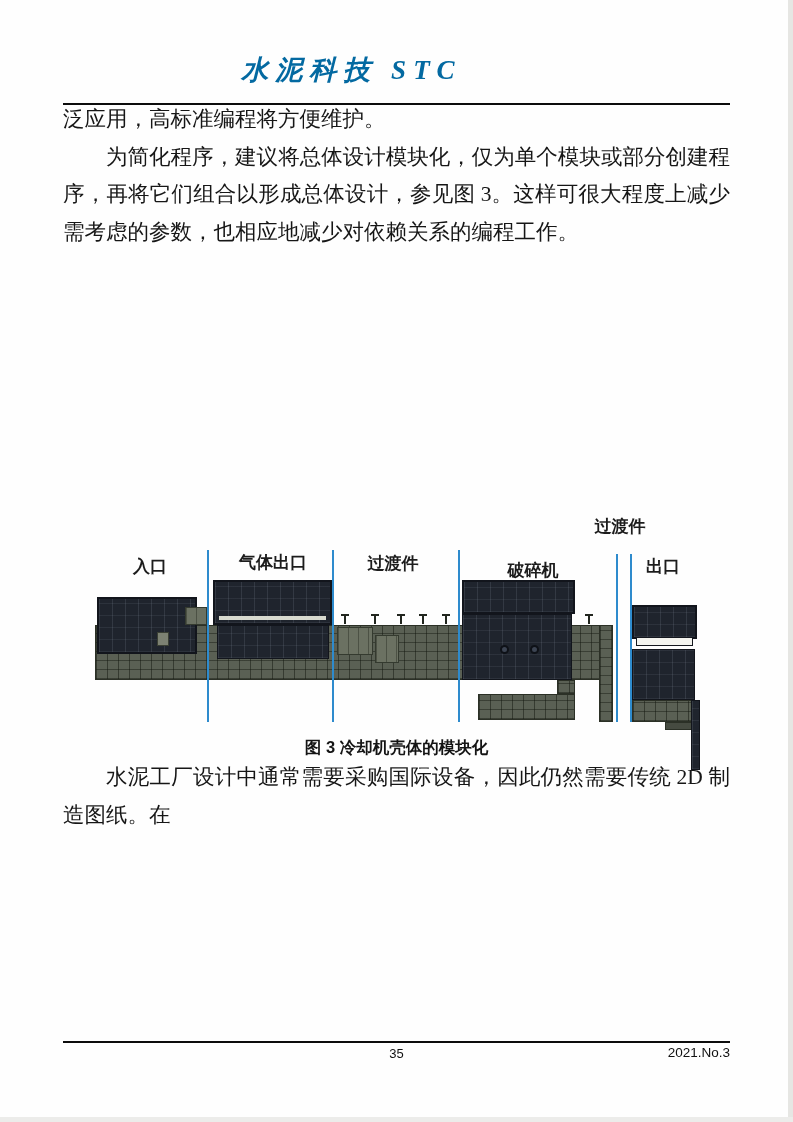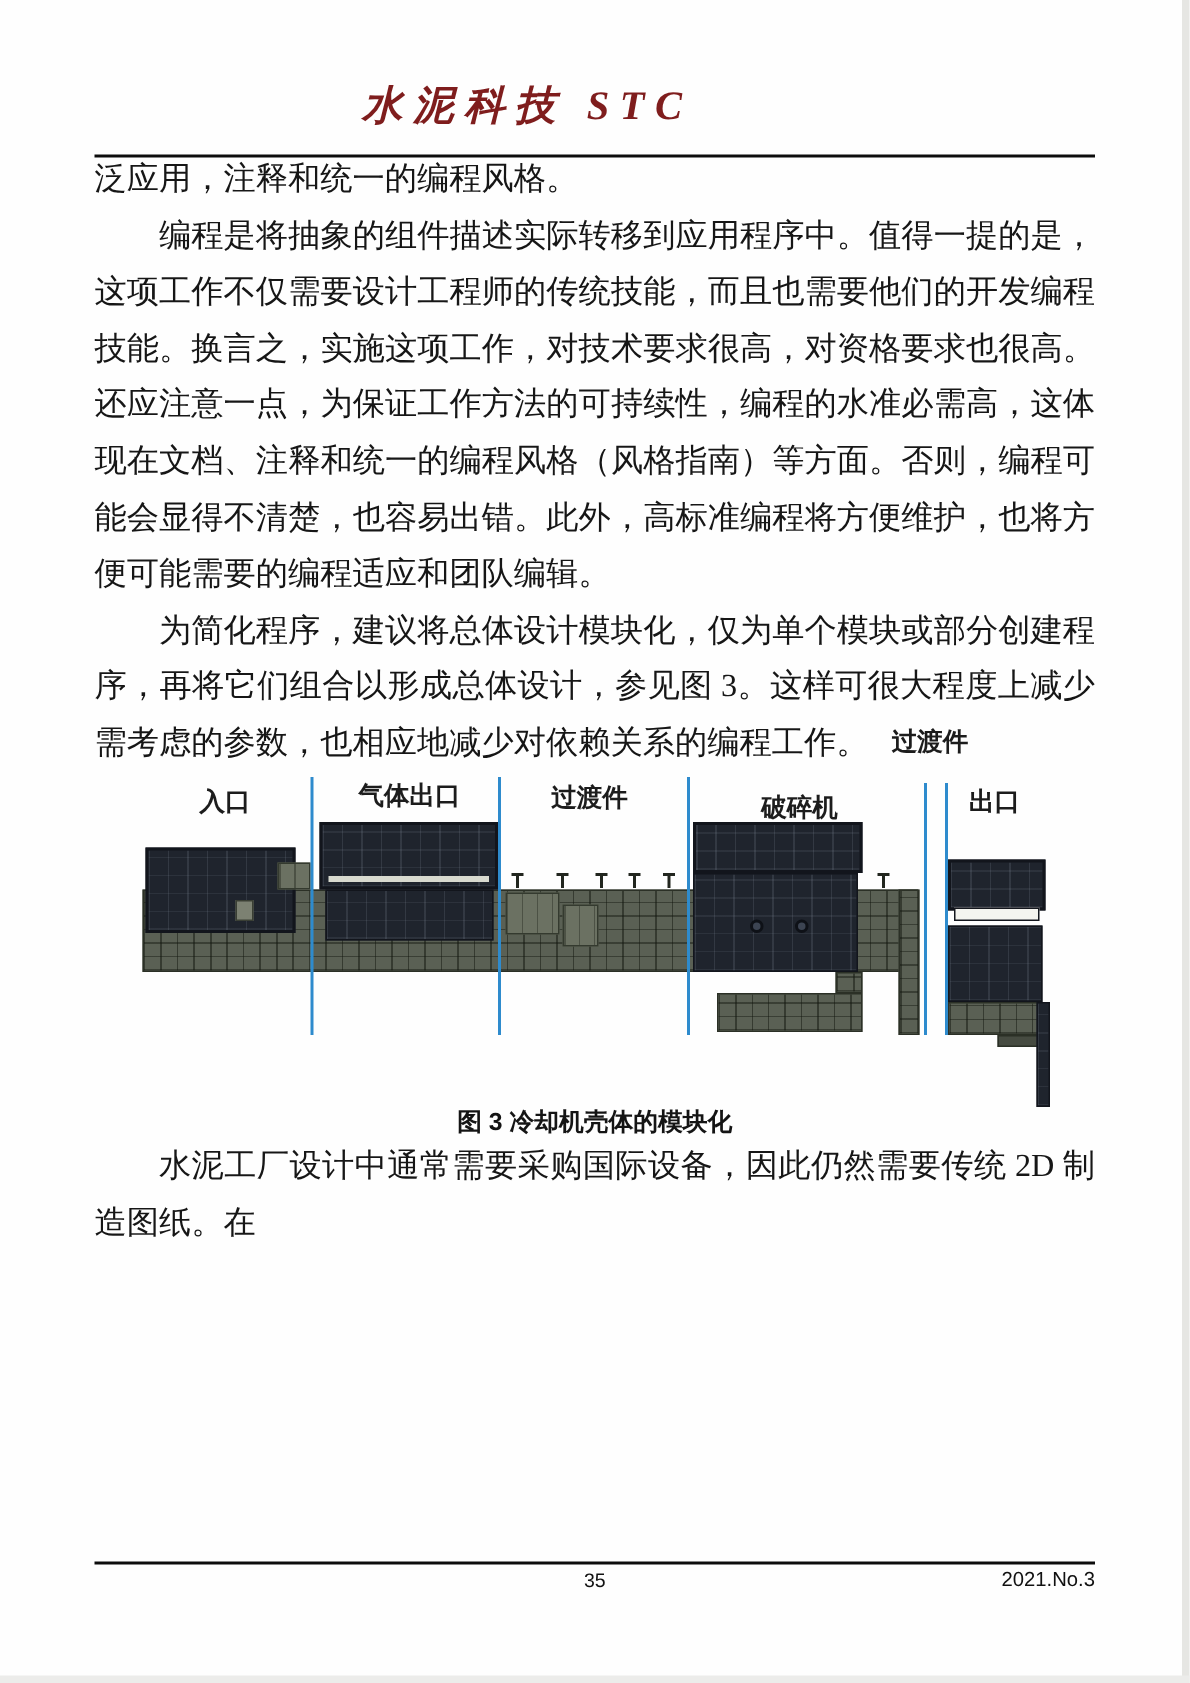--- a/index.html
+++ b/index.html
@@ -8,34 +8,34 @@
     font-family:"Liberation Serif","DejaVu Serif",serif;color:#161616;
     overflow:hidden;
   }
   
   .scan-edge-right{position:absolute;right:0;top:0;width:5px;height:1122px;background:#e6e6e3;}
   .scan-edge-bottom{position:absolute;left:0;bottom:0;width:793px;height:5px;background:#ececea;}
 
   
   .journal-title{
     position:absolute;top:52px;left:0;width:703px;text-align:center;
-    font-size:27px;font-style:italic;font-weight:600;letter-spacing:7px;color:#7f1d1d;
+    font-size:27px;font-style:italic;font-weight:600;letter-spacing:7px;color:#0369a1;
   }
   .header-rule{position:absolute;top:103px;left:63px;width:667px;height:2px;background:#0c0c0c;}
 
   
   .text-block{position:absolute;left:63px;width:667px;font-size:21.5px;line-height:37.6px;text-align:justify;}
   .text-block p{margin:0;}
   .text-block p.indent{text-indent:2em;}
   #text-top{top:101px;}
   #text-bottom{top:759px;}
 
   
   .figure-area{position:absolute;left:85px;top:475px;width:625px;height:265px;}
-  .figure-area *{position:absolute;box-sizing:border-box;}
+  .figure-area *{position:absolute;box-sizing:border-box;margin-top:32px;}
   .fig-label{
     font-family:"Liberation Sans","DejaVu Sans",sans-serif;font-weight:bold;
     font-size:17px;color:#1c1c1c;transform:translateX(-50%);white-space:nowrap;z-index:6;
   }
   .divider{width:2px;background:var(--blue,#2e8bcd);z-index:5;}
   .shell{
     background:
       repeating-linear-gradient(90deg, rgba(18,22,14,.5) 0 1px, transparent 1px 11px),
       repeating-linear-gradient(0deg, rgba(18,22,14,.45) 0 1px, transparent 1px 9px),
       var(--shell,#5a6054);
@@ -80,22 +80,21 @@
 </head>
 <body>
 
 <div class="scan-edge-right"></div>
 <div class="scan-edge-bottom"></div>
 
 <div class="journal-title">水泥科技 STC</div>
 <div class="header-rule"></div>
 
 <div class="text-block" id="text-top">
-  <p>泛应用，注释和统一的编程风格。</p>
-  <p class="indent">编程是将抽象的组件描述实际转移到应用程序中。值得一提的是，这项工作不仅需要设计工程师的传统技能，而且也需要他们的开发编程技能。换言之，实施这项工作，对技术要求很高，对资格要求也很高。还应注意一点，为保证工作方法的可持续性，编程的水准必需高，这体现在文档、注释和统一的编程风格（风格指南）等方面。否则，编程可能会显得不清楚，也容易出错。此外，高标准编程将方便维护，也将方便可能需要的编程适应和团队编辑。</p>
+  <p>泛应用，高标准编程将方便维护。</p>
   <p class="indent">为简化程序，建议将总体设计模块化，仅为单个模块或部分创建程序，再将它们组合以形成总体设计，参见图 3。这样可很大程度上减少需考虑的参数，也相应地减少对依赖关系的编程工作。</p>
 </div>
 
 <div class="figure-area">
 
   <div class="fig-label" style="left:535px;top:8px;">过渡件</div>
   <div class="fig-label" style="left:65px;top:48px;">入口</div>
   <div class="fig-label" style="left:188px;top:44px;">气体出口</div>
   <div class="fig-label" style="left:308px;top:45px;">过渡件</div>
   <div class="fig-label" style="left:448px;top:52px;">破碎机</div>

